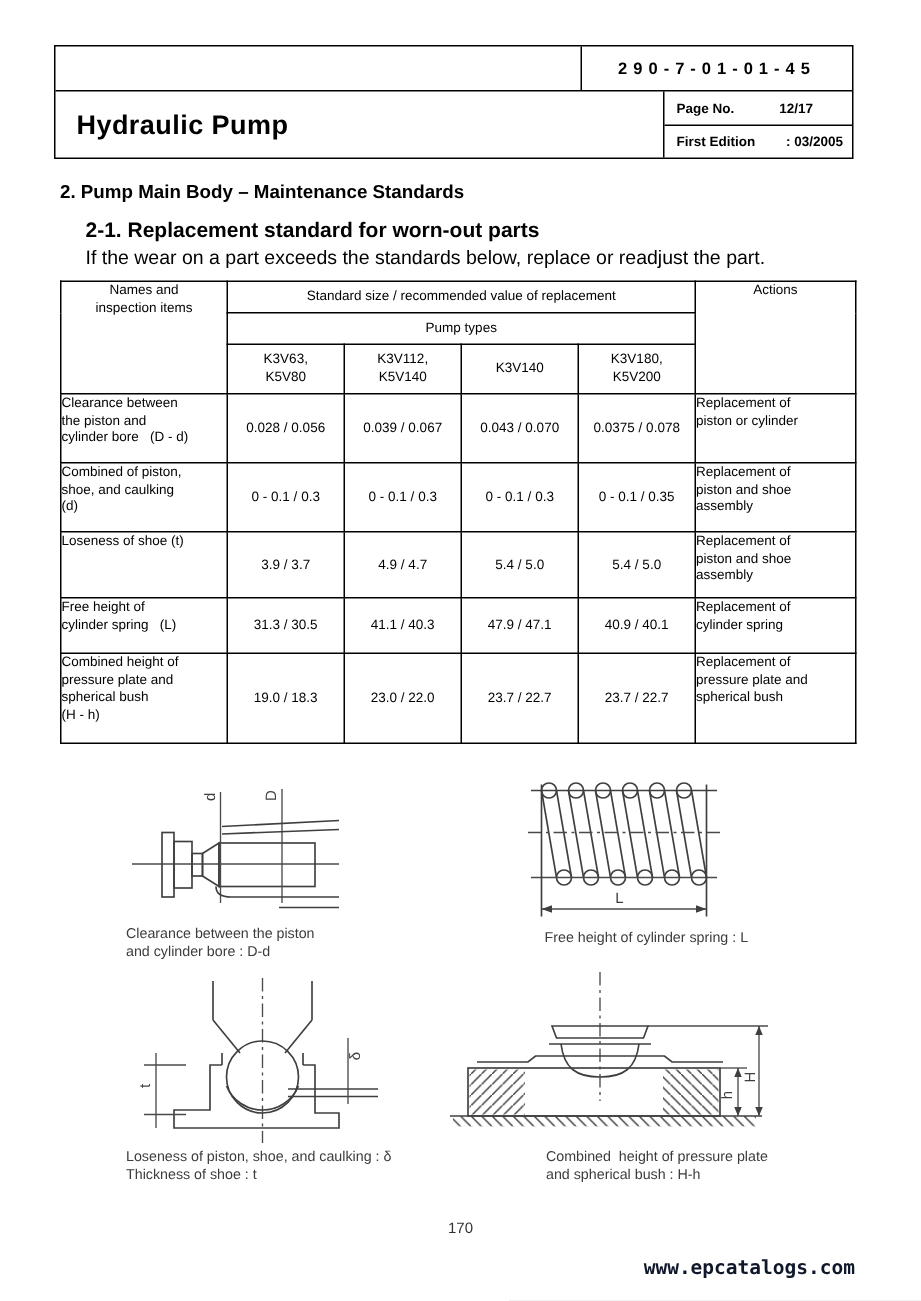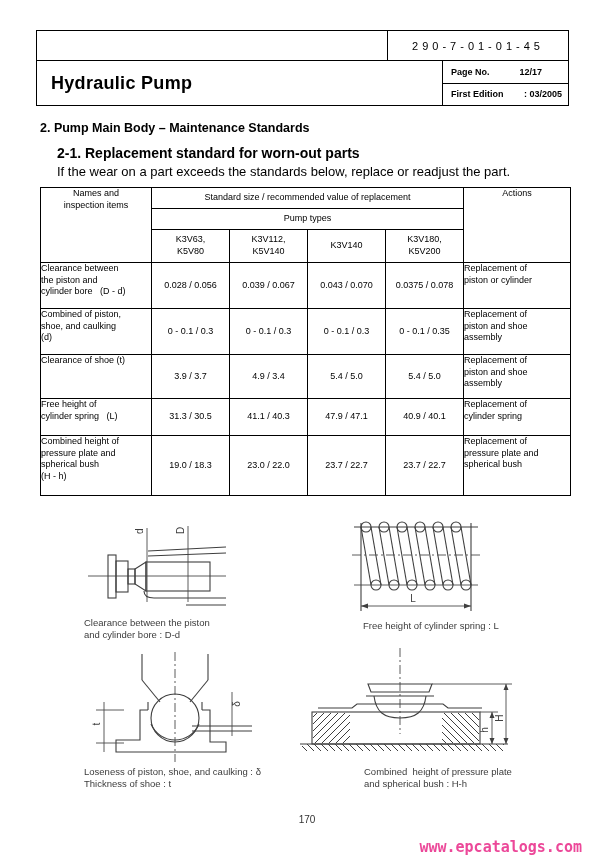--- a/index.html
+++ b/index.html
@@ -6,21 +6,21 @@
   #page{
     position:relative; width:614px; height:867px; background:#fff;
     font-family:"Liberation Sans", sans-serif; color:#000; overflow:hidden;
     margin:0 auto;
   }
   
   .hdr{position:absolute; left:36px; top:30px; width:533px; border:1.5px solid #000; box-sizing:border-box;}
   .hdr-r1{display:flex; height:29px; border-bottom:1.5px solid #000;}
   .hdr-r1-left{width:350px; border-right:1.5px solid #000;}
   .hdr-r1-right{flex:1; display:flex; align-items:center; justify-content:center;
-    font-size:11px; font-weight:normal; letter-spacing:4px;}
+    font-size:11px; font-weight:bold; letter-spacing:4px;}
   .hdr-r2{display:flex; height:44px;}
   .hdr-title{width:406px; border-right:1.5px solid #000; display:flex; align-items:center;
     padding-left:14px; box-sizing:border-box; font-size:18px; font-weight:bold; letter-spacing:0.3px;}
   .hdr-meta{flex:1; display:flex; flex-direction:column;}
   .hdr-meta-row{flex:1; display:flex; align-items:center; padding:0 0 0 8px; font-size:9px; font-weight:bold;}
   .hdr-meta-row.first{border-bottom:1.2px solid #000;}
   .hdr-meta-row .val1{margin-left:auto; margin-right:26px;}
   .hdr-meta-row .val2{margin-left:auto; margin-right:6px;}
   
   .sec-h1{position:absolute; left:40px; top:121px; font-size:12.5px; font-weight:bold;}
@@ -40,22 +40,22 @@
   tr.r0{height:46px;} tr.r1{height:46px;} tr.r2{height:44px;} tr.r3{height:37px;} tr.r4{height:60px;}
   
   .fig-svg{position:absolute;}
   .caption{position:absolute; font-size:9.5px; color:#3c3c3c; line-height:1.25; white-space:pre-wrap;}
   svg .ln{stroke:#3f3f3f; stroke-width:1.1; fill:none;}
   svg .thin{stroke:#4a4a4a; stroke-width:0.9; fill:none;}
   svg .cl{stroke:#4a4a4a; stroke-width:0.9; fill:none; stroke-dasharray:9 3 2 3;}
   svg text{font-family:"Liberation Sans", sans-serif; font-size:10px; fill:#3f3f3f;}
   
   .pagenum{position:absolute; left:0; top:814px; width:614px; text-align:center; font-size:10px; color:#333;}
-  .watermark{position:absolute; right:32px; top:838px;
-    font-family:"DejaVu Sans Mono", monospace; font-weight:bold; font-size:15px; color:#ec4899;}
+  .watermark{position:absolute; right:44px; top:838px;
+    font-family:"DejaVu Sans Mono", monospace; font-weight:bold; font-size:13px; color:#0f172a;}
 </style>
 </head>
 <body>
 
 <div id="page">
 
   <div class="hdr">
     <div class="hdr-r1">
       <div class="hdr-r1-left"></div>
       <div class="hdr-r1-right">290-7-01-01-45</div>
@@ -125,23 +125,23 @@
 (d)</td>
         <td class="cval">0 - 0.1 / 0.3</td>
         <td class="cval">0 - 0.1 / 0.3</td>
         <td class="cval">0 - 0.1 / 0.3</td>
         <td class="cval">0 - 0.1 / 0.35</td>
         <td class="cact">Replacement of
 piston and shoe
 assembly</td>
       </tr>
       <tr class="r2">
-        <td class="cname">Clearance of shoe (t)</td>
+        <td class="cname">Loseness of shoe (t)</td>
         <td class="cval">3.9 / 3.7</td>
-        <td class="cval">4.9 / 3.4</td>
+        <td class="cval">4.9 / 4.7</td>
         <td class="cval">5.4 / 5.0</td>
         <td class="cval">5.4  / 5.0</td>
         <td class="cact">Replacement of
 piston and shoe
 assembly</td>
       </tr>
       <tr class="r3">
         <td class="cname">Free height of
 cylinder spring   (L)</td>
         <td class="cval">31.3 / 30.5</td>

